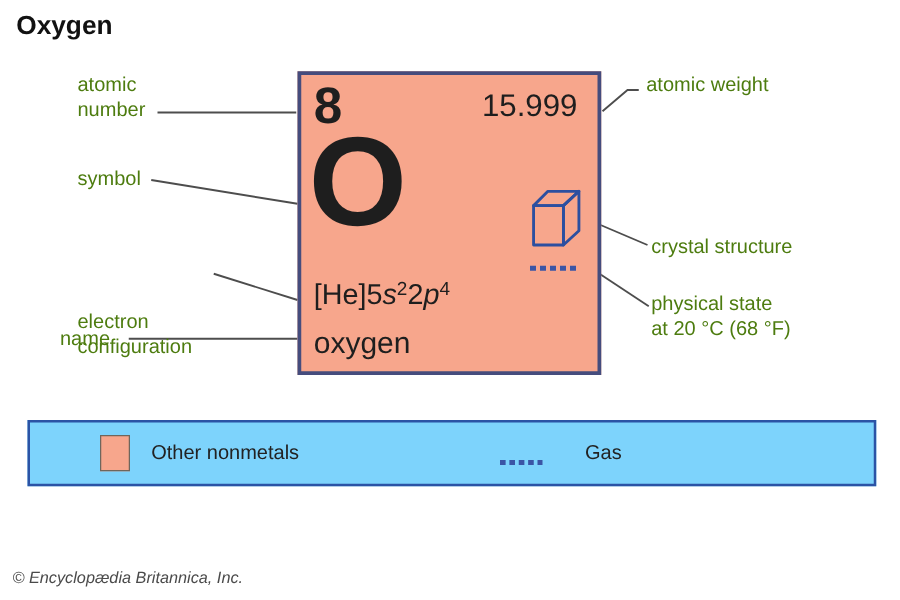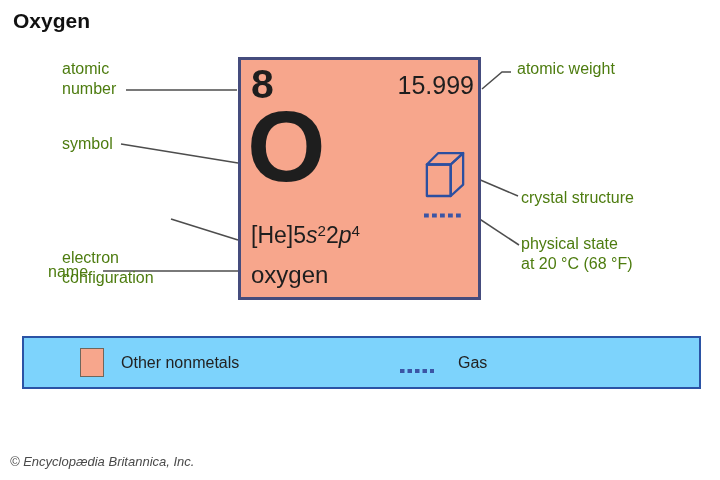--- a/index.html
+++ b/index.html
@@ -29,21 +29,21 @@
   .card{
     position:absolute;left:238px;top:57px;width:243px;height:243px;
     background:var(--element-fill);
     border:3px solid var(--card-border);
   }
   .card .atomic-number{
     position:absolute;left:10px;top:2px;
     font-size:41px;font-weight:bold;line-height:1.1;
   }
   .card .atomic-weight{
-    position:absolute;right:4px;top:12px;
+    position:absolute;right:16px;top:12px;
     font-size:25px;line-height:1.1;margin-left:20px;
   }
   .card .symbol{
     position:absolute;left:6px;top:28px;
     font-size:101px;font-weight:bold;line-height:1.15;
   }
   .card .config{
     position:absolute;left:10px;top:162px;
     font-size:23px;
   }
@@ -82,21 +82,21 @@
     position:absolute;left:56px;top:10px;width:24px;height:29px;
     background:var(--element-fill);
     border:1px solid var(--swatch-border);
   }
   .legend .lbl{
     position:absolute;top:0;height:49px;line-height:49px;
     font-size:16px;color:#222;
   }
   .legend .lbl-nonmetals{left:97px;}
   .legend .gas-dots{position:absolute;left:376px;top:22px;}
-  .legend .lbl-gas{left:434px;text-align:center;}
+  .legend .lbl-gas{left:444px;text-align:center;}
   .legend .cube2{position:absolute;left:52px;top:3px;}
   .legend .lbl-ortho{left:97px;}
   
   .footer{
     position:absolute;left:10px;top:454px;
     font-size:13px;color:var(--footer-text);font-style:italic;
   }
 </style>
 </head>
 <body>

